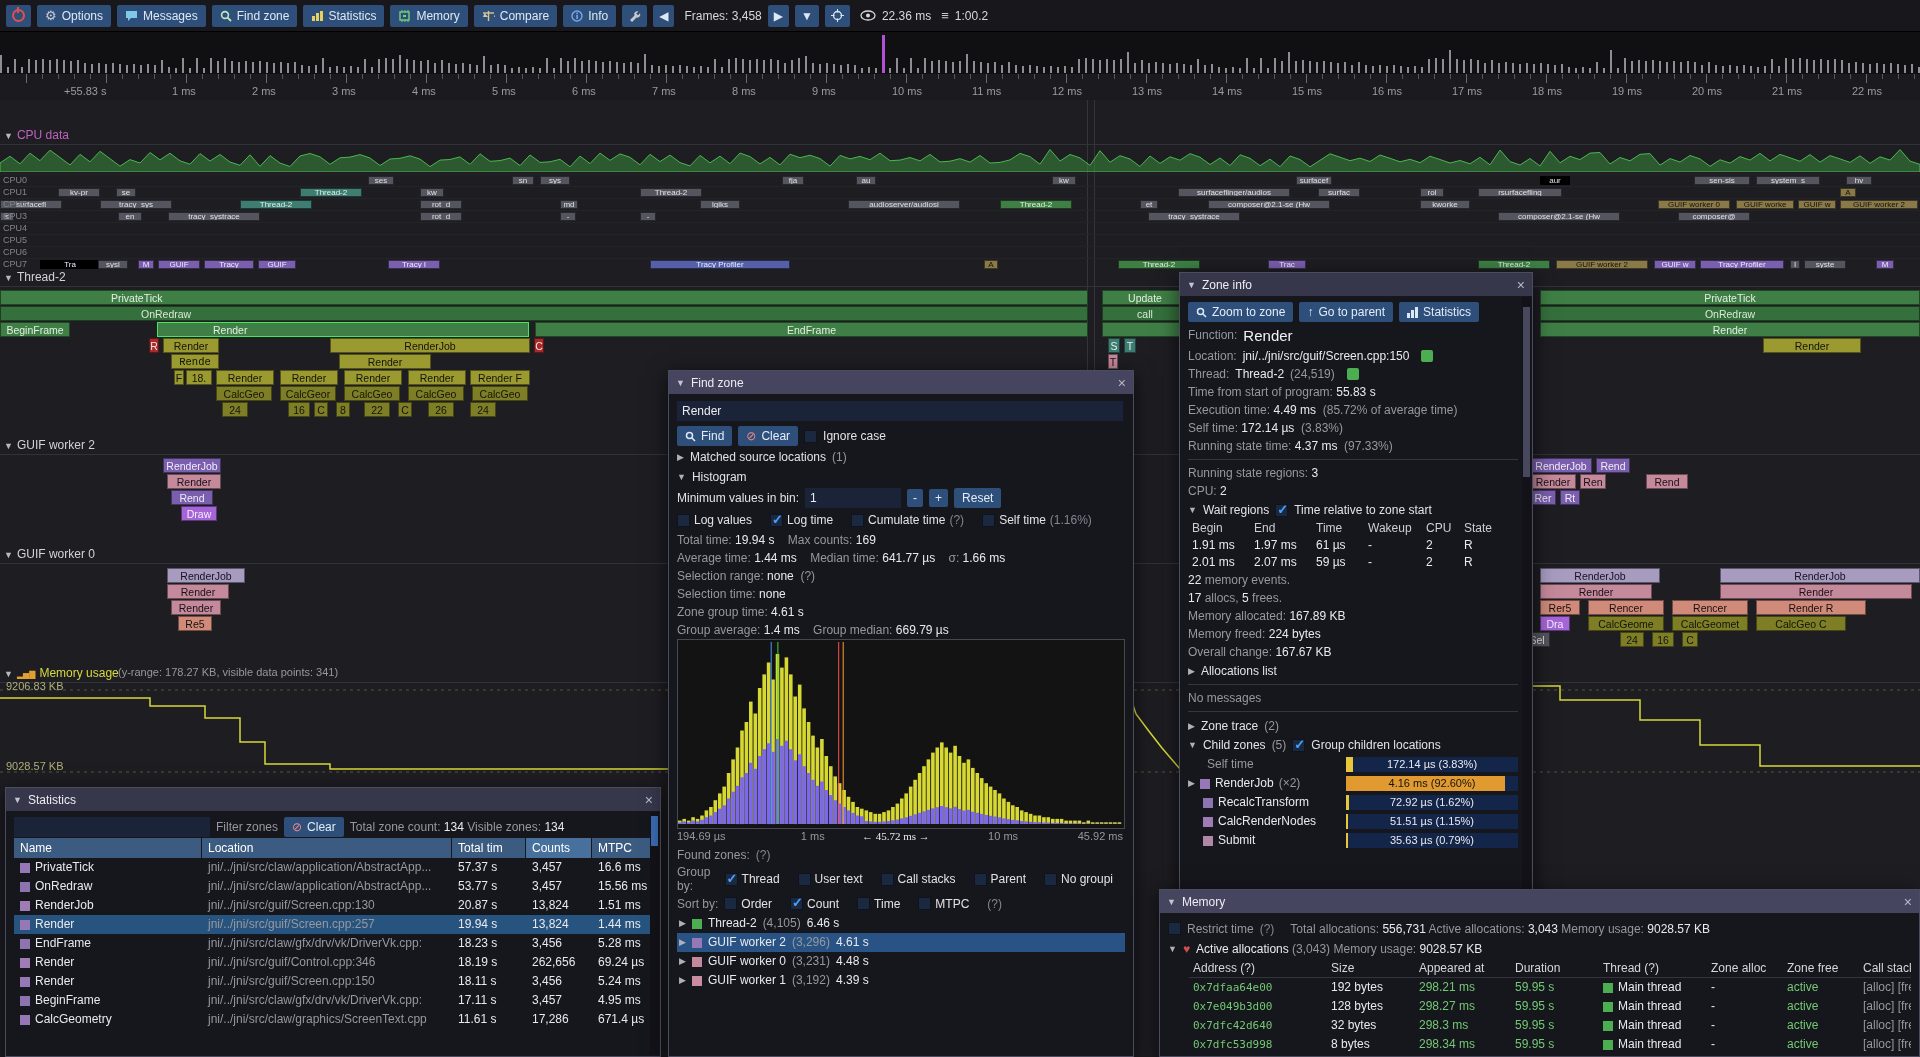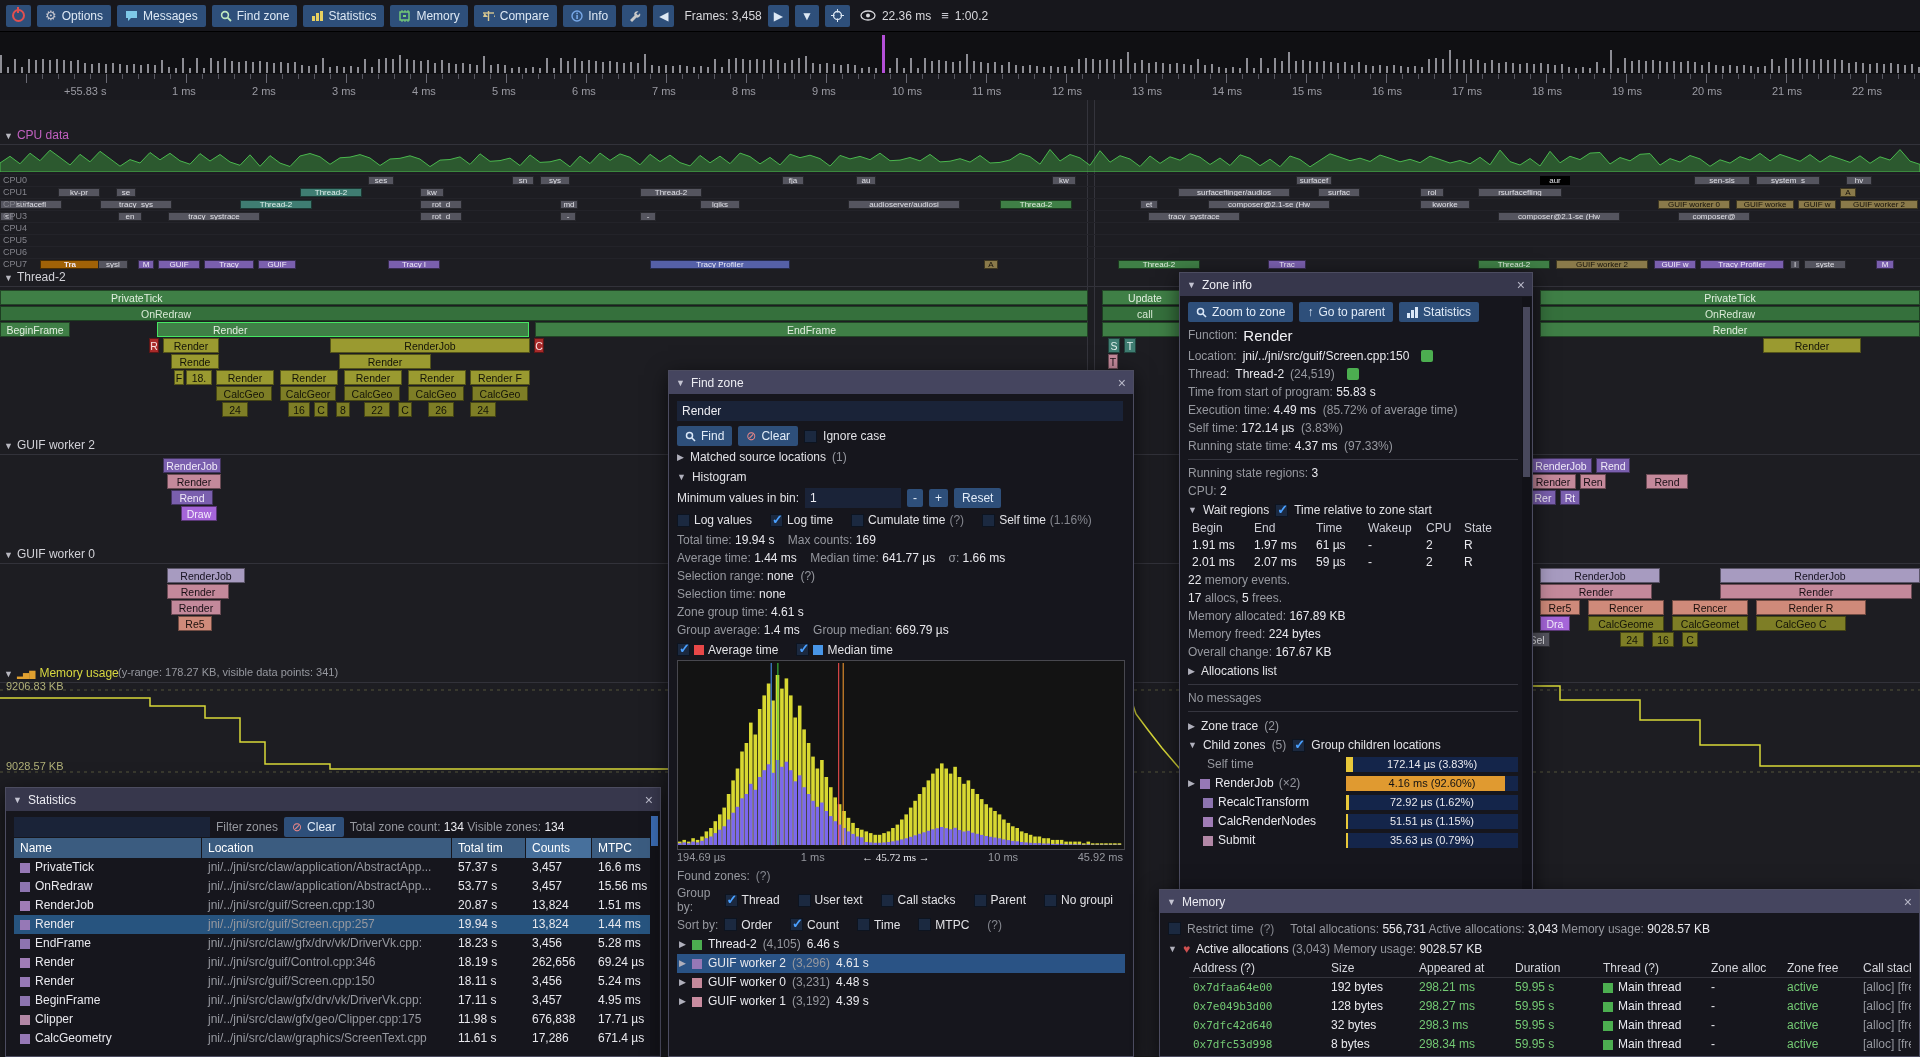--- a/index.html
+++ b/index.html
@@ -684,21 +684,21 @@
         <span class="cpu-lab">CPU4</span>
       </div>
       <div class="cpu-row" style="top: 234px;">
         <span class="cpu-lab">CPU5</span>
       </div>
       <div class="cpu-row" style="top: 246px;">
         <span class="cpu-lab">CPU6</span>
       </div>
       <div class="cpu-row" style="top: 258px;">
         <span class="cpu-lab">CPU7</span>
-        <div class="cseg" style="left: 40px; width: 60px; background: #a16207; color: rgb(240, 234, 248); font-weight: bold;">Tra</div>
+        <div class="cseg" style="left: 40px; width: 60px; background: #000000; color: rgb(240, 234, 248);">Tra</div>
         <div class="cseg" style="left: 98px; width: 30px; background: rgb(85, 85, 95); color: rgb(224, 224, 230);">sysl</div>
         <div class="cseg" style="left: 138px; width: 16px; background: rgb(122, 95, 174); color: rgb(240, 234, 248);">M</div>
         <div class="cseg" style="left: 158px; width: 42px; background: rgb(122, 95, 174); color: rgb(240, 234, 248);">GUIF</div>
         <div class="cseg" style="left: 204px; width: 50px; background: rgb(122, 95, 174); color: rgb(240, 234, 248);">Tracy</div>
         <div class="cseg" style="left: 258px; width: 38px; background: rgb(122, 95, 174); color: rgb(240, 234, 248);">GUIF</div>
         <div class="cseg" style="left: 388px; width: 52px; background: rgb(122, 95, 174); color: rgb(240, 234, 248);">Tracy I</div>
         <div class="cseg" style="left: 650px; width: 140px; background: rgb(85, 96, 168); color: rgb(232, 234, 248);">Tracy Profiler</div>
         <div class="cseg" style="left: 984px; width: 14px; background: rgb(138, 122, 74); color: rgb(20, 16, 10);">A</div>
         <div class="cseg" style="left: 1118px; width: 82px; background: rgb(63, 127, 70); color: rgb(226, 239, 224);">Thread-2</div>
         <div class="cseg" style="left: 1268px; width: 38px; background: rgb(122, 95, 174); color: rgb(240, 234, 248);">Trac</div>
@@ -732,21 +732,21 @@
       <div class="lane" style="top: 338px;">
         <div class="zone" style="left: 149px; width: 10px; background: rgb(168, 42, 42); color: rgb(248, 224, 224);">R</div>
         <div class="zone" style="left: 163px; width: 56px; background: rgb(154, 154, 48); color: rgb(20, 20, 8);">Render</div>
         <div class="zone" style="left: 330px; width: 200px; background: rgb(154, 154, 48); color: rgb(20, 20, 8);">RenderJob</div>
         <div class="zone" style="left: 534px; width: 10px; background: rgb(168, 42, 42); color: rgb(248, 224, 224);">C</div>
         <div class="zone" style="left: 1108px; width: 12px; background: rgb(63, 125, 114); color: rgb(224, 240, 236);">S</div>
         <div class="zone" style="left: 1124px; width: 12px; background: rgb(63, 125, 114); color: rgb(224, 240, 236);">T</div>
         <div class="zone" style="left: 1763px; width: 98px; background: rgb(154, 154, 48); color: rgb(20, 20, 8);">Render</div>
       </div>
       <div class="lane" style="top: 354px;">
-        <div class="zone" style="left: 171px; width: 48px; background: rgb(154, 154, 48); color: rgb(20, 20, 8);">Rende</div>
+        <div class="zone" style="left: 171px; width: 48px; background: rgb(154, 154, 48); color: rgb(20, 20, 8); font-family: Liberation Mono, monospace;">Rende</div>
         <div class="zone" style="left: 339px; width: 92px; background: rgb(154, 154, 48); color: rgb(20, 20, 8);">Render</div>
         <div class="zone" style="left: 1108px; width: 10px; background: rgb(196, 137, 155); color: rgb(26, 16, 22);">T</div>
       </div>
       <div class="lane" style="top: 370px;">
         <div class="zone" style="left: 174px; width: 10px; background: rgb(154, 154, 48); color: rgb(20, 20, 8);">F</div>
         <div class="zone" style="left: 186px; width: 26px; background: rgb(154, 154, 48); color: rgb(20, 20, 8);">18.</div>
         <div class="zone" style="left: 216px; width: 58px; background: rgb(154, 154, 48); color: rgb(20, 20, 8);">Render</div>
         <div class="zone" style="left: 280px; width: 58px; background: rgb(154, 154, 48); color: rgb(20, 20, 8);">Render</div>
         <div class="zone" style="left: 344px; width: 58px; background: rgb(154, 154, 48); color: rgb(20, 20, 8);">Render</div>
         <div class="zone" style="left: 408px; width: 58px; background: rgb(154, 154, 48); color: rgb(20, 20, 8);">Render</div>
@@ -935,30 +935,20 @@
               <span class="sq" style="background: rgb(141, 116, 176);"></span>
               <span class="val">BeginFrame</span>
             </div>
             <div class="lbl">jni/../jni/src/claw/gfx/drv/vk/DriverVk.cpp:</div>
             <div class="val">17.11 s</div>
             <div class="val">3,457</div>
             <div class="val">4.95 ms</div>
           </div>
           <div class="srow">
             <div>
-              <span class="sq" style="background: rgb(178, 135, 166);"></span>
-              <span class="val">Clipper</span>
-            </div>
-            <div class="lbl">jni/../jni/src/claw/gfx/geo/Clipper.cpp:175</div>
-            <div class="val">11.98 s</div>
-            <div class="val">676,838</div>
-            <div class="val">17.71 µs</div>
-          </div>
-          <div class="srow">
-            <div>
               <span class="sq" style="background: rgb(150, 120, 182);"></span>
               <span class="val">CalcGeometry</span>
             </div>
             <div class="lbl">jni/../jni/src/claw/graphics/ScreenText.cpp</div>
             <div class="val">11.61 s</div>
             <div class="val">17,286</div>
             <div class="val">671.4 µs</div>
           </div>
         </div>
     </div>
@@ -1032,32 +1022,20 @@
             <span class="help">(1.16%)</span>
           </span>
         </div>
       <div id="fz-statlines">
           <div class="line"><span class="lbl">Total time: </span><span class="val">19.94 s</span><span class="lbl">    Max counts: </span><span class="val">169</span></div>
           <div class="line"><span class="lbl">Average time: </span><span class="val">1.44 ms</span><span class="lbl">    Median time: </span><span class="val">641.77 µs</span><span class="lbl">    σ: </span><span class="val">1.66 ms</span></div>
           <div class="line"><span class="lbl">Selection range: </span><span class="val">none</span><span class="lbl">  (?)</span></div>
           <div class="line"><span class="lbl">Selection time: </span><span class="val">none</span></div>
           <div class="line"><span class="lbl">Zone group time: </span><span class="val">4.61 s</span></div>
           <div class="line"><span class="lbl">Group average: </span><span class="val">1.4 ms</span><span class="lbl">    Group median: </span><span class="val">669.79 µs</span></div>
-        </div>
-      <div class="row" id="fz-legend1" style="min-height:21px">
-          <span class="opt">
-            <span class="cb on"></span>
-            <span class="sq" style="background: rgb(232, 72, 72);"></span>
-            <span>Average time</span>
-          </span>
-          <span class="opt">
-            <span class="cb on"></span>
-            <span class="sq" style="background: rgb(72, 150, 232);"></span>
-            <span>Median time</span>
-          </span>
         </div>
       <div class="plot" style="width:446px;height:188px">
         <svg id="fz-plot" width="444" height="186">
             <rect x="0.0" y="180.6" width="3.6" height="3.4" fill="#d8d832"></rect>
             <rect x="0.0" y="182.3" width="3.6" height="1.7" fill="#7b68ee"></rect>
             <rect x="4.4" y="178.9" width="3.6" height="5.1" fill="#d8d832"></rect>
             <rect x="4.4" y="181.4" width="3.6" height="2.5" fill="#7b68ee"></rect>
             <rect x="8.9" y="180.6" width="3.6" height="3.4" fill="#d8d832"></rect>
             <rect x="8.9" y="182.3" width="3.6" height="1.7" fill="#7b68ee"></rect>
             <rect x="13.3" y="177.2" width="3.6" height="6.8" fill="#d8d832"></rect>

